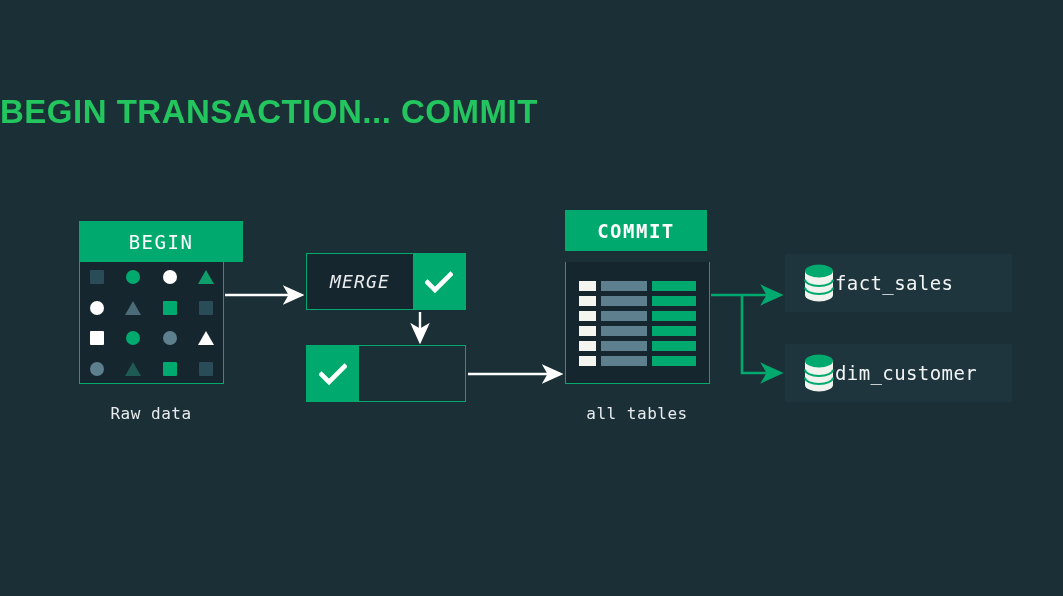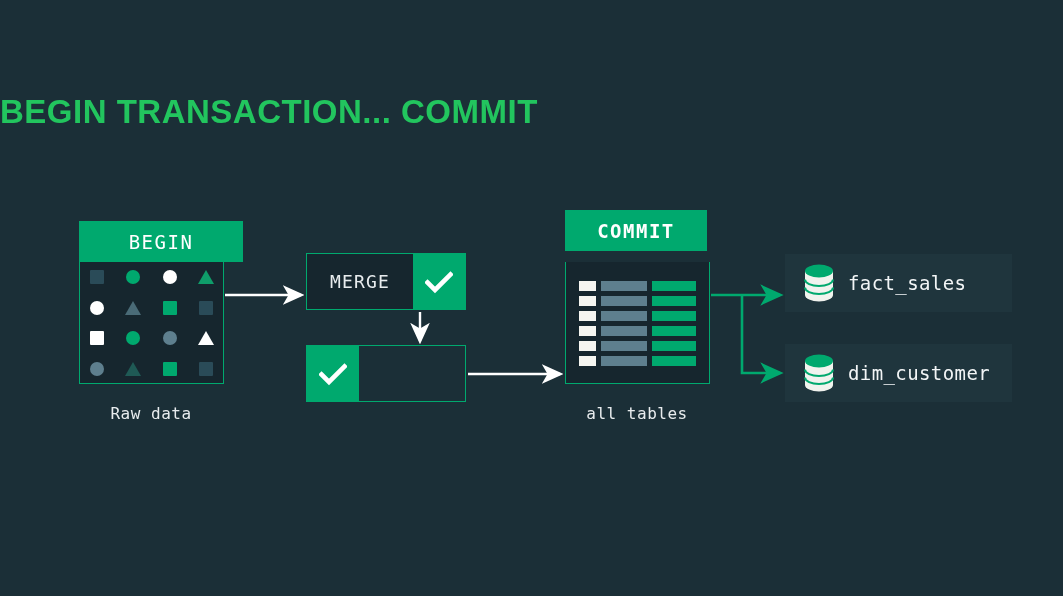--- a/index.html
+++ b/index.html
@@ -79,21 +79,21 @@
     display: flex; align-items: center; justify-content: center;
     font-family: "DejaVu Sans Mono", monospace;
     font-size: 18px; letter-spacing: 1.2px; color: #e8ecee;
   }
   .step .step-check {
     flex: 0 0 52px;
     background: #00a96e;
     display: flex; align-items: center; justify-content: center;
   }
   .check-glyph { display: block; }
-  #step-merge  { left: 306px; top: 253px; }
+  #step-merge  { left: 306px; top: 253px; font-style: italic; }
   #step-update { left: 306px; top: 345px; }
 
   
   #commit-head { left: 565px; top: 210px; width: 142px; height: 41px; font-weight: bold; }
   #commit-body { left: 565px; top: 262px; width: 145px; height: 122px; }
   .rows {
     position: absolute; left: 565px; top: 262px; width: 145px; height: 122px;
     display: flex; flex-direction: column; justify-content: center;
     gap: 5px; padding: 0 14px;
     pointer-events: none;
@@ -101,21 +101,21 @@
   .rowline { display: flex; align-items: center; gap: 5px; height: 10px; }
   .cell-a { width: 17px; height: 10px; background: #f5f5f0; }
   .cell-b { width: 46px; height: 10px; background: #5e7f8e; }
   .cell-c { flex: 1 1 auto; height: 10px; background: #00a96e; }
 
   
   .db-chip {
     position: absolute; width: 227px; height: 58px;
     background: #1f353d;
     display: flex; align-items: center;
-    padding-left: 18px; gap: 13px;
+    padding-left: 18px; gap: 0;
   }
   #chip-fact { left: 785px; top: 254px; }
   #chip-dim  { left: 785px; top: 344px; }
   .db-name {
     font-family: "DejaVu Sans Mono", monospace;
     font-size: 19px; letter-spacing: 0.4px; color: #f2f5f6;
     white-space: nowrap;
   }
 
   

